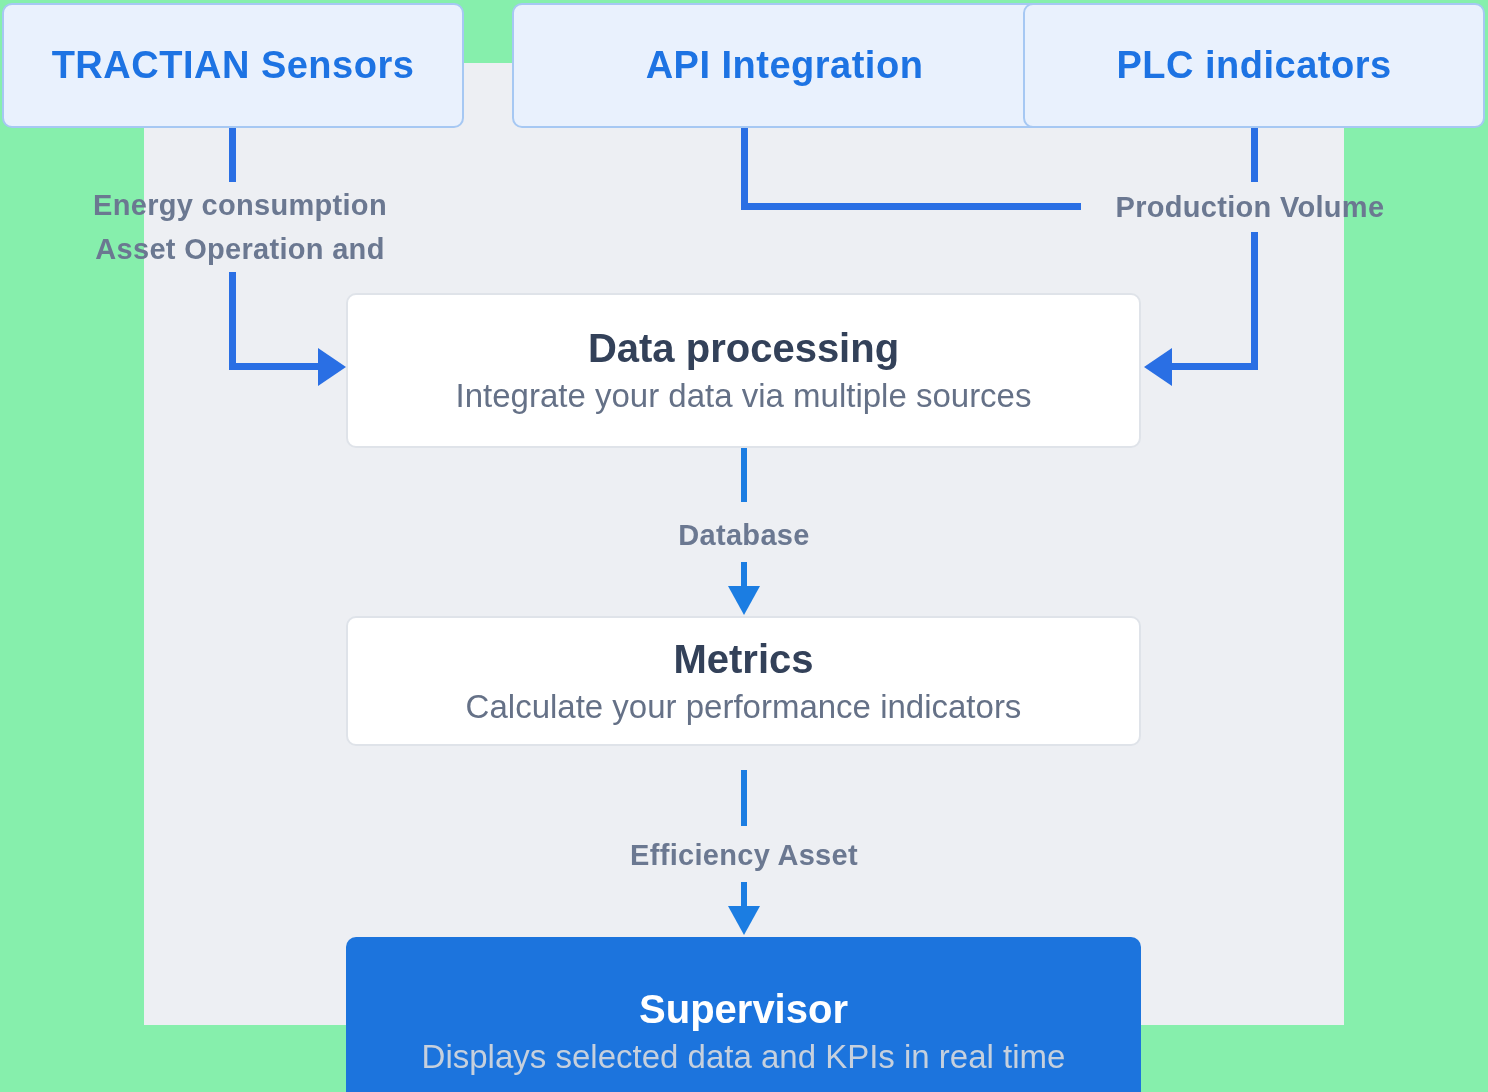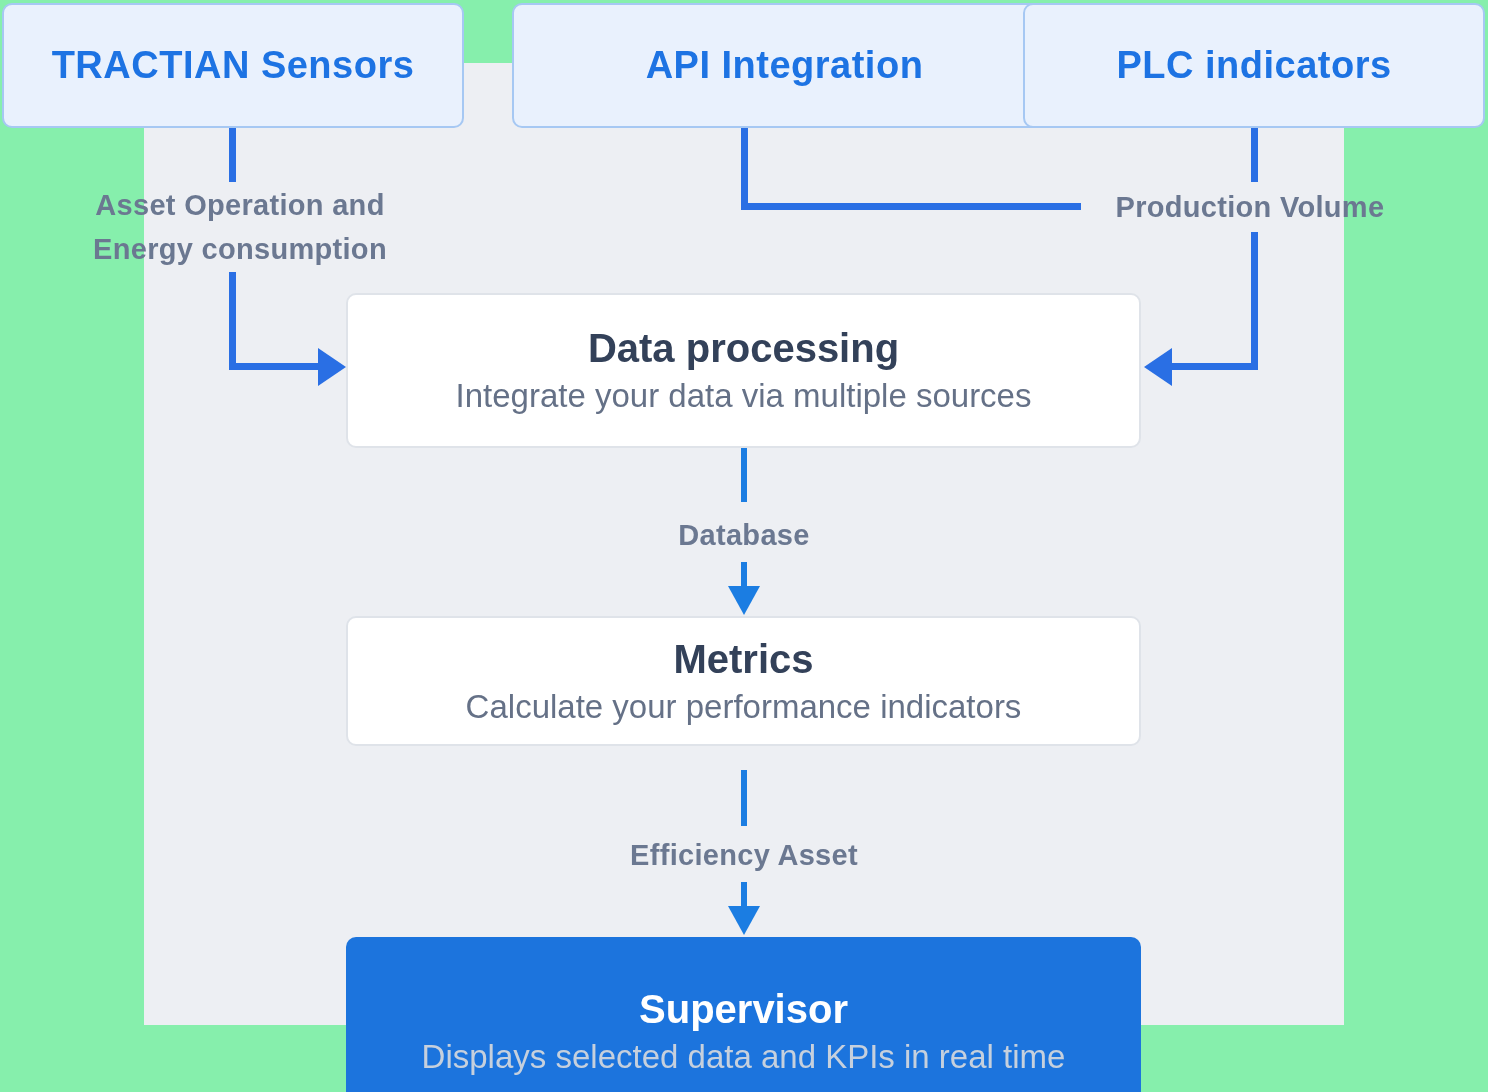--- a/index.html
+++ b/index.html
@@ -104,22 +104,22 @@
   </div>
   <div class="source-box box-api">
     <span>API Integration</span>
   </div>
   <div class="source-box box-plc">
     <span>PLC indicators</span>
   </div>
 
   <div class="line" style="left:229px; top:128px; width:7px; height:54px;"></div>
   <div class="edge-label label-asset">
+    <div>Energy consumption</div>
     <div>Asset Operation and</div>
-    <div>Energy consumption</div>
   </div>
   <div class="line" style="left:229px; top:272px; width:7px; height:95px;"></div>
   <div class="line" style="left:229px; top:363px; width:89px; height:7px;"></div>
   <div class="arrow-right" style="left:318px; top:348px;"></div>
 
   <div class="line" style="left:741px; top:128px; width:7px; height:82px;"></div>
   <div class="line" style="left:741px; top:203px; width:340px; height:7px;"></div>
 
   <div class="line" style="left:1251px; top:128px; width:7px; height:54px;"></div>
   <div class="edge-label label-production">Production Volume</div>

